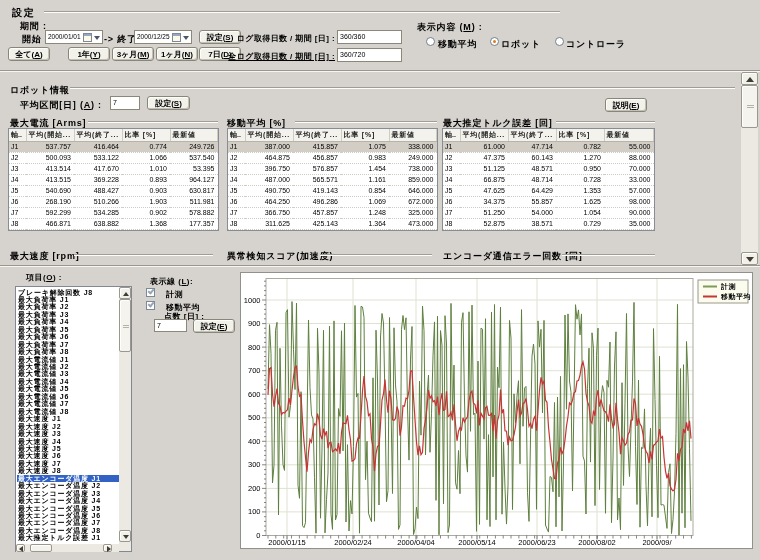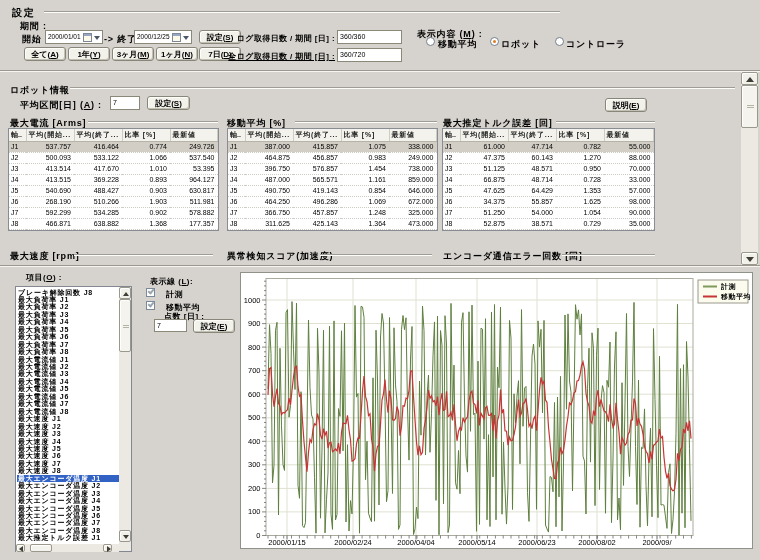--- a/index.html
+++ b/index.html
@@ -42,30 +42,30 @@
   <span class="arr" style="right:2px;top:5px;border-left:3px solid transparent;border-right:3px solid transparent;border-top:4px solid #4c5866;"></span>
 </div>
 <div class="lbl" style="left:104px;top:33px;">-&gt; 終了 :</div>
 <div class="tf" style="left:134px;top:30px;width:58px;height:14px;line-height:12px;font-size:6.5px;">2000/12/25
   <span style="position:absolute;right:10px;top:2px;width:9px;height:9px;border:1px solid #7c8798;background:#fdf9e8;">
       <span style="position:absolute;left:0;top:0;right:0;height:2px;background:#9aa7c0;"></span>
     </span>
   <span class="arr" style="right:2px;top:5px;border-left:3px solid transparent;border-right:3px solid transparent;border-top:4px solid #4c5866;"></span>
 </div>
 <div class="btn" style="left:199px;top:30px;width:42px;height:14px;line-height:13px;">設定(<u>S</u>)</div>
-<div class="btn" style="left:24px;top:47px;width:42px;height:14px;line-height:13px;">全て(<u>A</u>)</div>
+<div class="btn" style="left:8px;top:47px;width:42px;height:14px;line-height:13px;">全て(<u>A</u>)</div>
 <div class="btn" style="left:68px;top:47px;width:42px;height:14px;line-height:13px;">1年(<u>Y</u>)</div>
 <div class="btn" style="left:112px;top:47px;width:42px;height:14px;line-height:13px;">3ヶ月(<u>M</u>)</div>
 <div class="btn" style="left:156px;top:47px;width:42px;height:14px;line-height:13px;">1ヶ月(<u>N</u>)</div>
 <div class="btn" style="left:199px;top:47px;width:42px;height:14px;line-height:13px;">7日(<u>D</u>)</div>
 <div class="lbl" style="right:425px;top:33px;font-size:8px;letter-spacing:0.4px;">ログ取得日数 / 期間 [日] :</div>
 <div class="tf" style="left:337px;top:30px;width:65px;height:14px;line-height:12px;">360/360</div>
 <div class="lbl" style="right:425px;top:51px;font-size:8px;letter-spacing:0.4px;text-decoration:underline;">全ログ取得日数 / 期間 [日] :</div>
 <div class="tf" style="left:337px;top:48px;width:65px;height:14px;line-height:12px;">360/720</div>
-<div class="lbl" style="left:417px;top:21px;margin-top:7px;">表示内容 (<u>M</u>) :</div>
+<div class="lbl" style="left:417px;top:21px;">表示内容 (<u>M</u>) :</div>
 <div class="radio" style="left:426px;top:37px;"></div>
 <div class="lbl" style="left:438px;top:38px;">移動平均</div>
 <div class="radio on" style="left:490px;top:37px;"></div>
 <div class="lbl" style="left:501px;top:38px;">ロボット</div>
 <div class="radio" style="left:555px;top:37px;"></div>
 <div class="lbl" style="left:566px;top:38px;">コントローラ</div>
 <div class="ab" style="left:0;top:70px;width:760px;height:1px;background:#9a978e;"></div>
 <div class="ab" style="left:0;top:71px;width:760px;height:1px;background:#f6f5f1;"></div>
 
 <div class="lbl" style="left:10px;top:84px;">ロボット情報</div>

